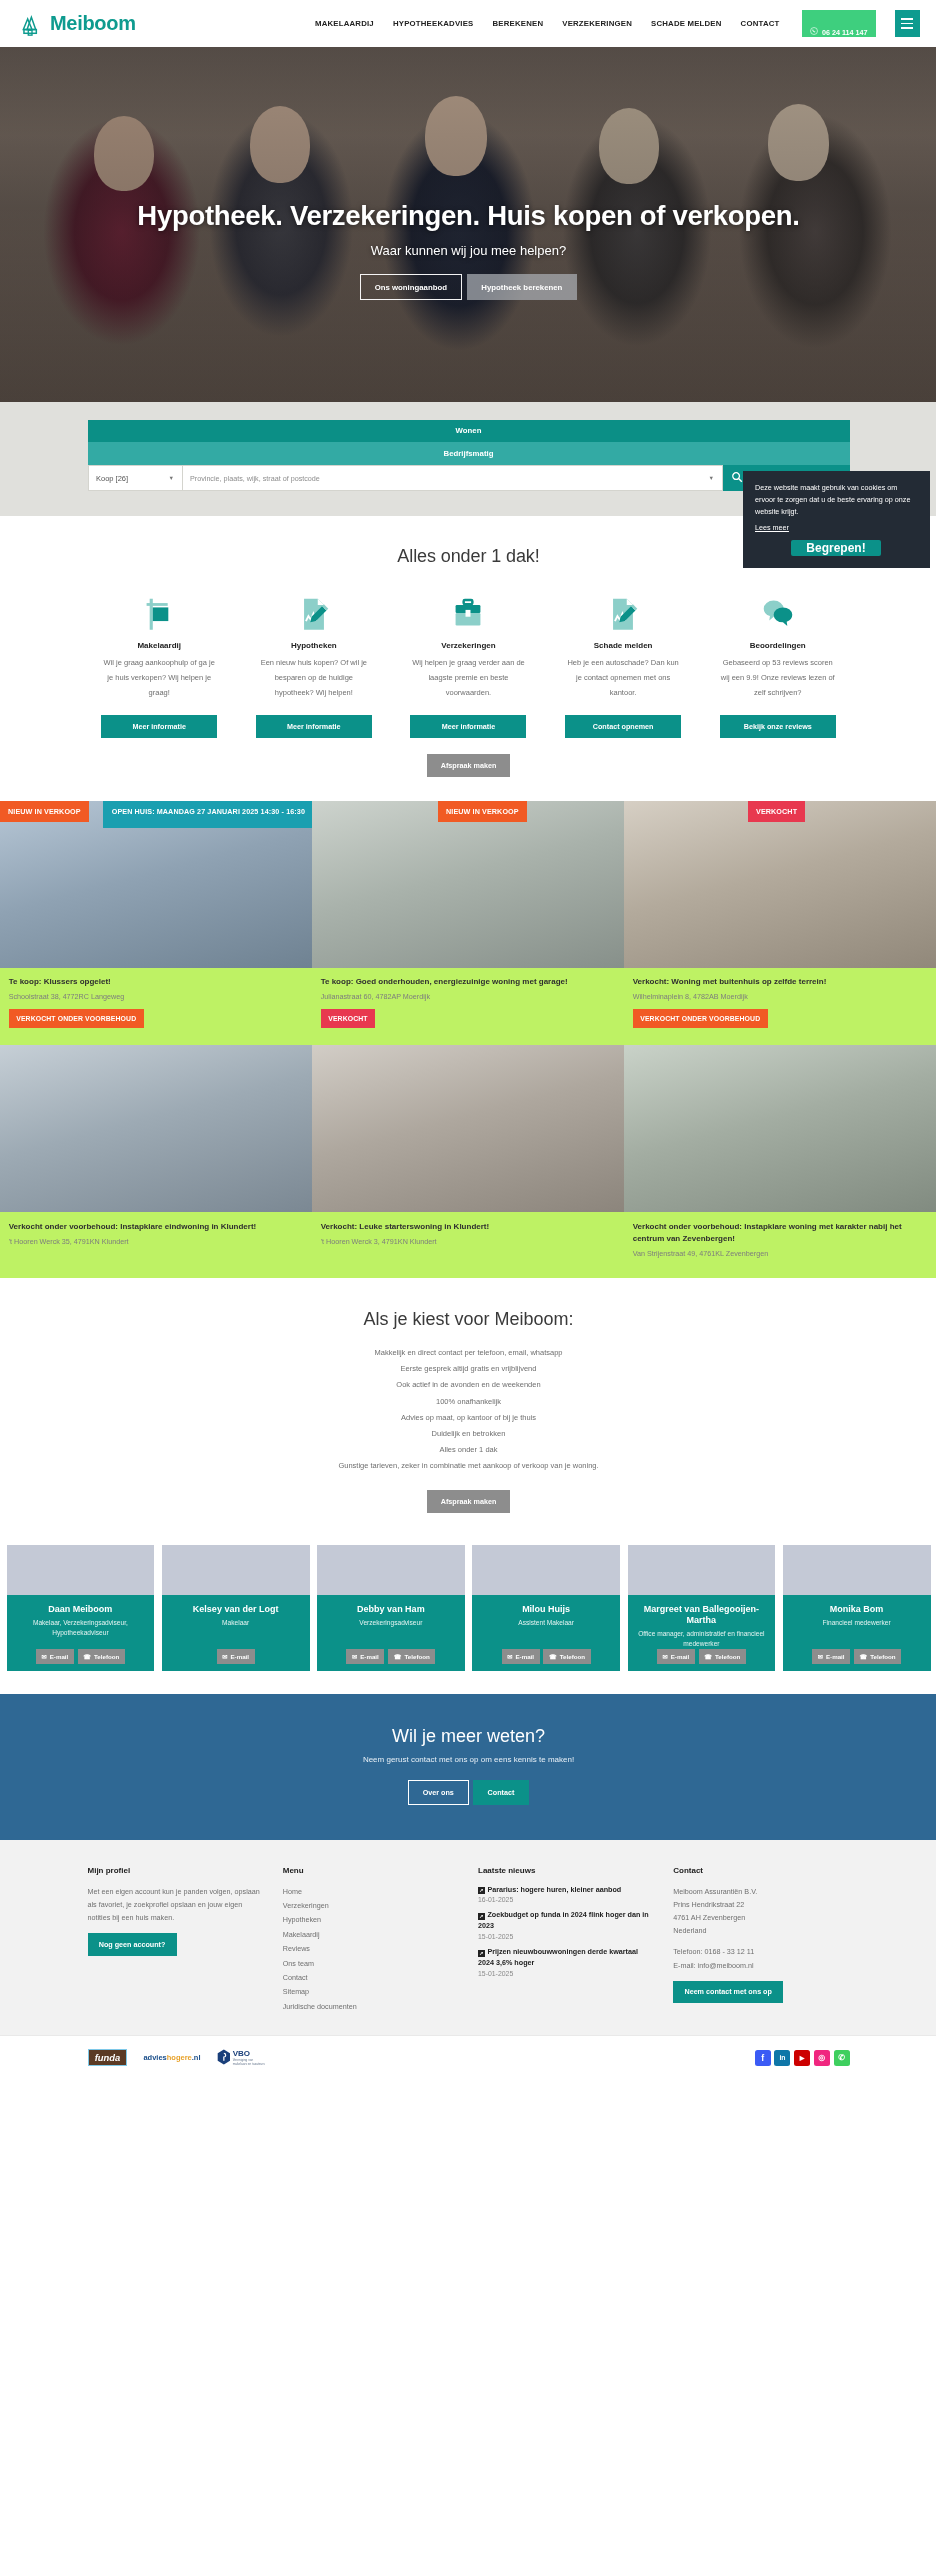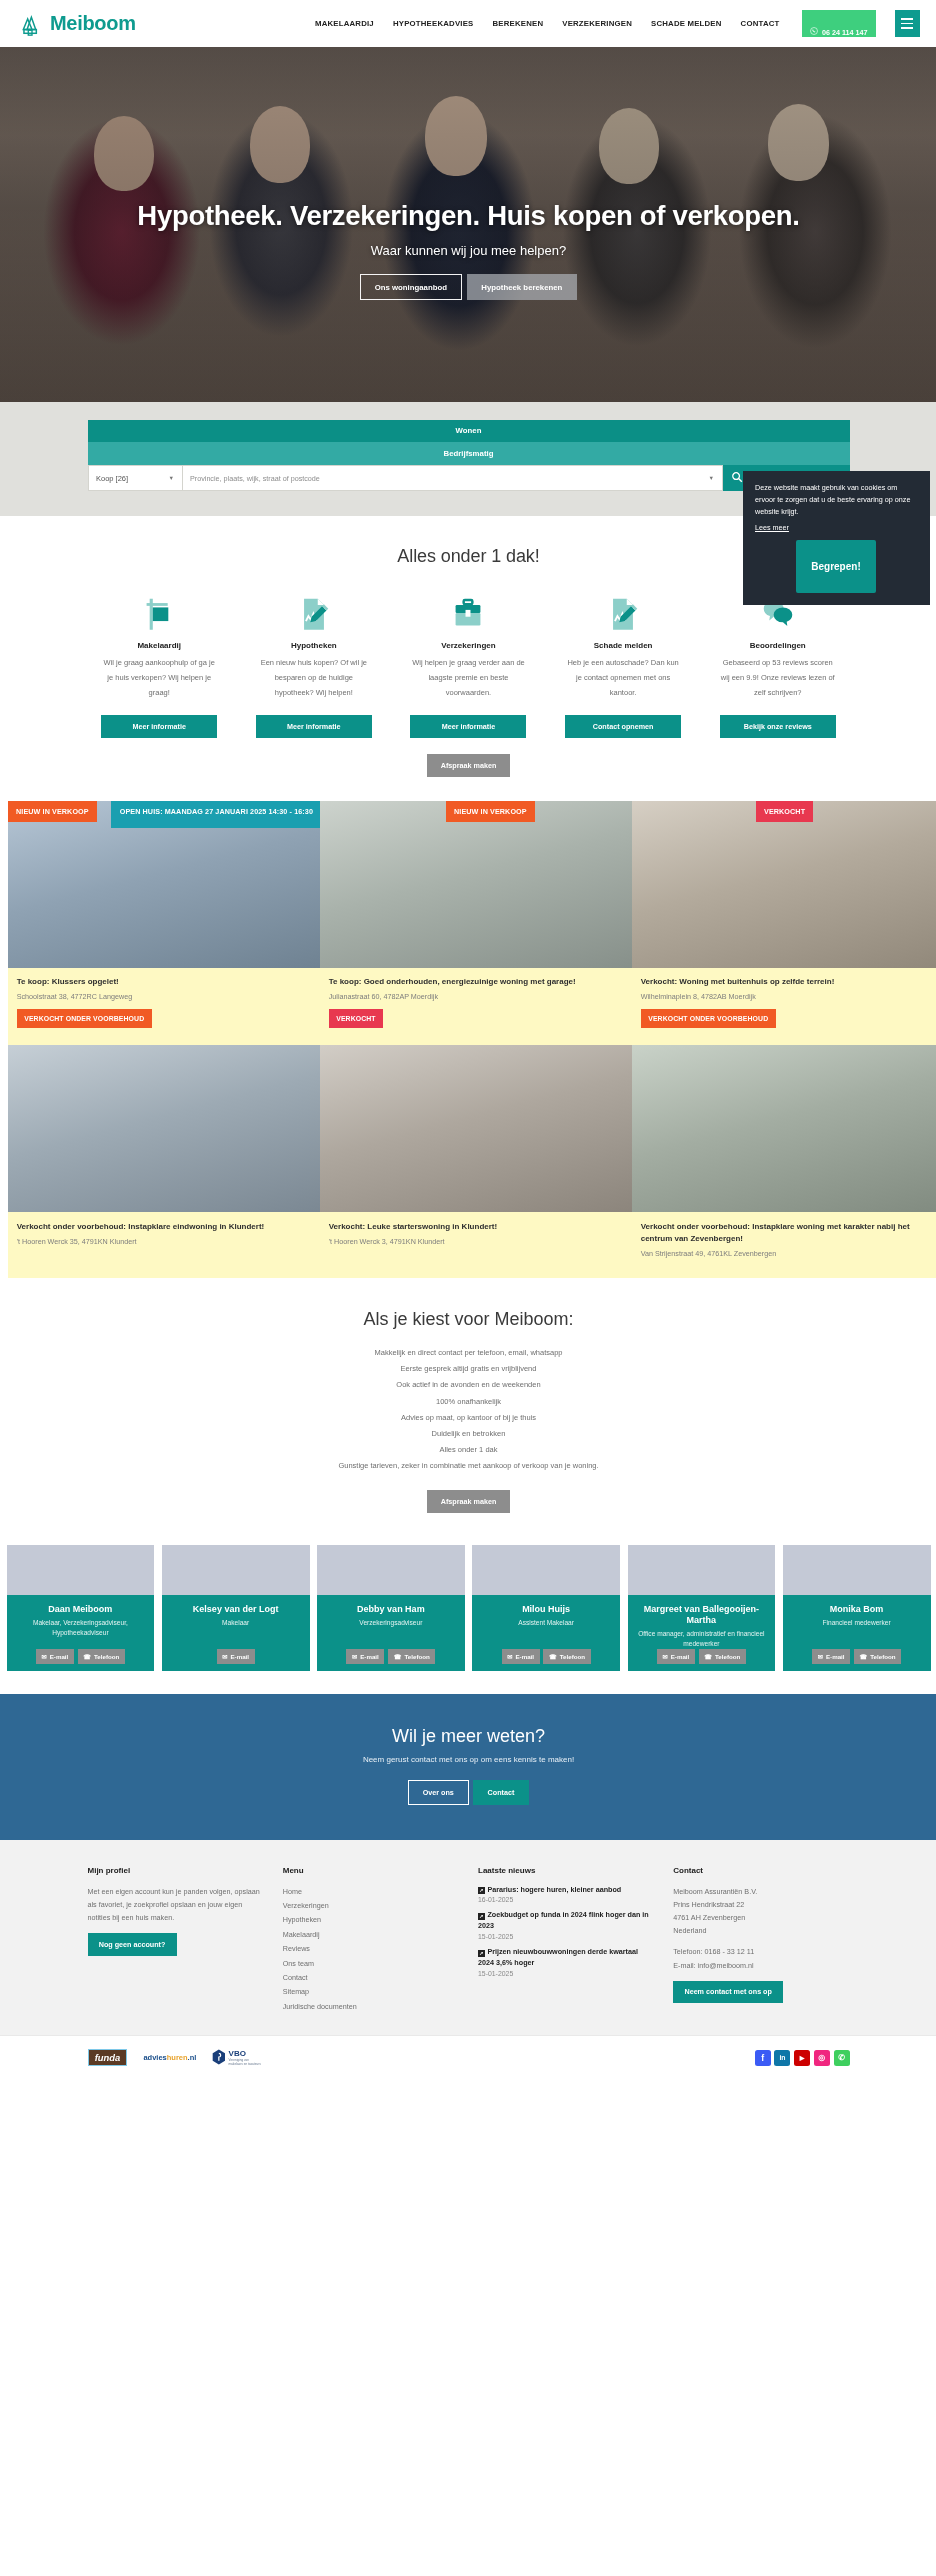--- a/index.html
+++ b/index.html
@@ -205,23 +205,23 @@
     z-index: 30;
   }
   .cookie-text { color: #fff; font-size: 7.2px; line-height: 1.62; }
   .cookie-link { color: #fff; font-size: 7.2px; text-decoration: underline; display:inline-block; margin-top: 5.6px; cursor:pointer; }
   .cookie-btn {
     display: block;
     margin: 8.7px auto 0;
     background: #0b9189;
     color: #fff;
     border: none;
-    font-size: 10px;
-    font-weight: 700;
-    padding: 21px 15px;
+    font-size: 12px;
+    font-weight: 700;
+    padding: 1px 15px;
     border-radius: 1.9px;
     cursor: pointer;
     font-family: inherit;
   }
 
   
   .services { background: #fff; padding: 30px 0 24px; }
   .sec-title {
     text-align: center;
     font-size: 18px;
@@ -265,21 +265,21 @@
     color: #fff;
     border: none;
     font-size: 7.2px;
     font-weight: 700;
     padding: 6.9px 13.7px;
     cursor: pointer;
     font-family: inherit;
   }
 
   
-  .listings { background: #fef9c3; padding: 0 0 20px; margin-left: 8px; }
+  .listings { background: #bef264; padding: 0 0 20px; }
   .lgrid {
     display: grid;
     grid-template-columns: repeat(3, 1fr);
     gap: 17.5px 17.5px;
   }
   .lcard { position: relative; }
   .lphoto {
     height: 167px;
     position: relative;
     overflow: hidden;
@@ -847,21 +847,21 @@
       </div>
 
     </div>
   </div>
 </footer>
 
 <div class="bottombar">
   <div class="wrap bb-inner">
     <div class="partners">
       <span class="funda-logo">funda</span>
-      <span class="ak-logo"><span style="color:#1a4e8a">advies</span><span style="color:#e8a22a">huren</span><span style="color:#1a4e8a">.nl</span></span>
+      <span class="ak-logo"><span style="color:#1a4e8a">advies</span><span style="color:#e8a22a">hogere</span><span style="color:#1a4e8a">.nl</span></span>
       <span class="vbo-logo">
         <span>
           <svg width="13.7" height="16" viewBox="0 0 22 26">
               <path d="M11 1 L21 7 v12 L11 25 L1 19 V7 Z" fill="#1a3f7a"></path>
               <path d="M11 7 a3 3 0 0 1 0 6 v6" stroke="#fff" stroke-width="2" fill="none"></path>
             </svg>
         </span>
         <span>
           <span style="font-size:8px;font-weight:700;color:#1a3f7a;display:block;">VBO</span>
           <span style="font-size:3.1px;color:#6a7a90;display:block;">Vereniging van</span>

